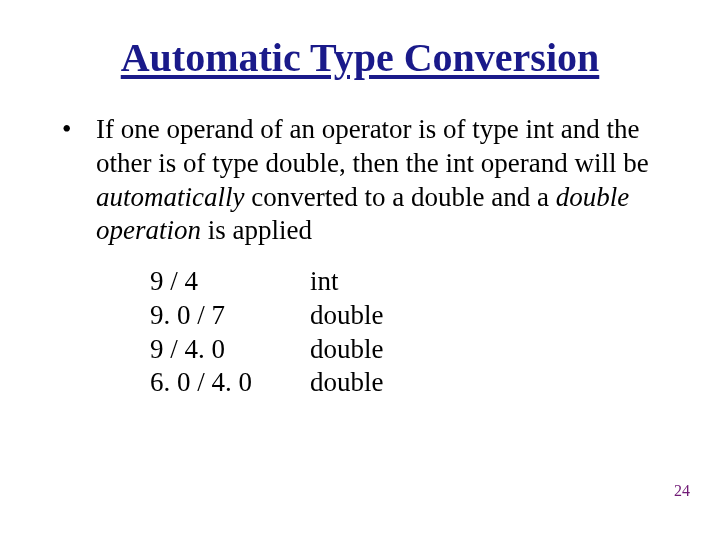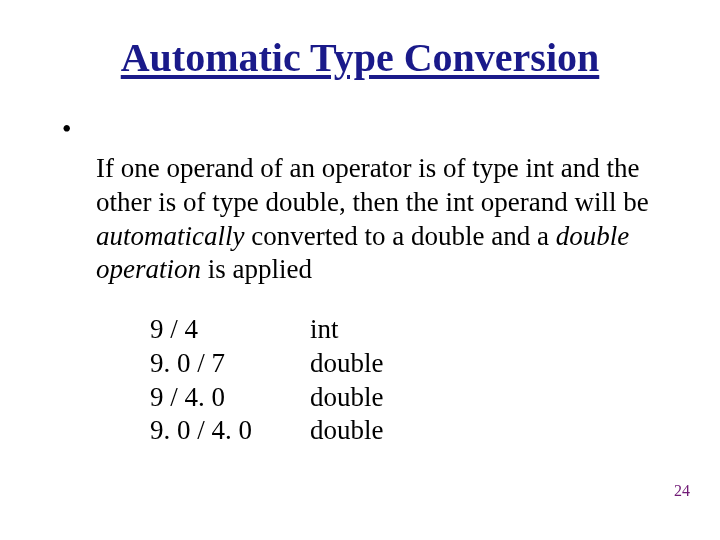--- a/index.html
+++ b/index.html
@@ -34,30 +34,29 @@
   }
   .bullet {
     display: flex;
   }
   .bullet .marker {
     width: 34px;
     flex: 0 0 34px;
   }
   .bullet .text {
     flex: 1;
-    margin-top: 39px;
   }
   .mono {
     font-family: "Times New Roman", Times, serif;
   }
   .italic {
     font-style: italic;
   }
   .examples {
-    margin-top: 26px;
+    margin-top: 17px;
     margin-left: 88px;
     display: flex;
     font-size: 27px;
   }
   .col-expr {
     width: 160px;
   }
   .col-type {
     width: 150px;
   }
@@ -85,21 +84,21 @@
       <div class="text">
         <span>If one operand of an operator is of type </span><span class="mono">int</span><span> and the other is of type </span><span class="mono">double</span><span>, then the </span><span class="mono">int</span><span> operand will be </span><span class="italic">automatically</span><span> converted to a </span><span class="mono">double</span><span> and a </span><span class="italic">double operation</span><span> is applied</span>
       </div>
     </div>
 
     <div class="examples">
       <div class="col-expr">
         <div class="row">9 / 4</div>
         <div class="row">9. 0 / 7</div>
         <div class="row">9 / 4. 0</div>
-        <div class="row">9. 0 / 4. 0</div>
+        <div class="row">6. 0 / 4. 0</div>
       </div>
       <div class="col-type">
         <div class="row">int</div>
         <div class="row">double</div>
         <div class="row">double</div>
         <div class="row">double</div>
       </div>
     </div>
   </div>
 

